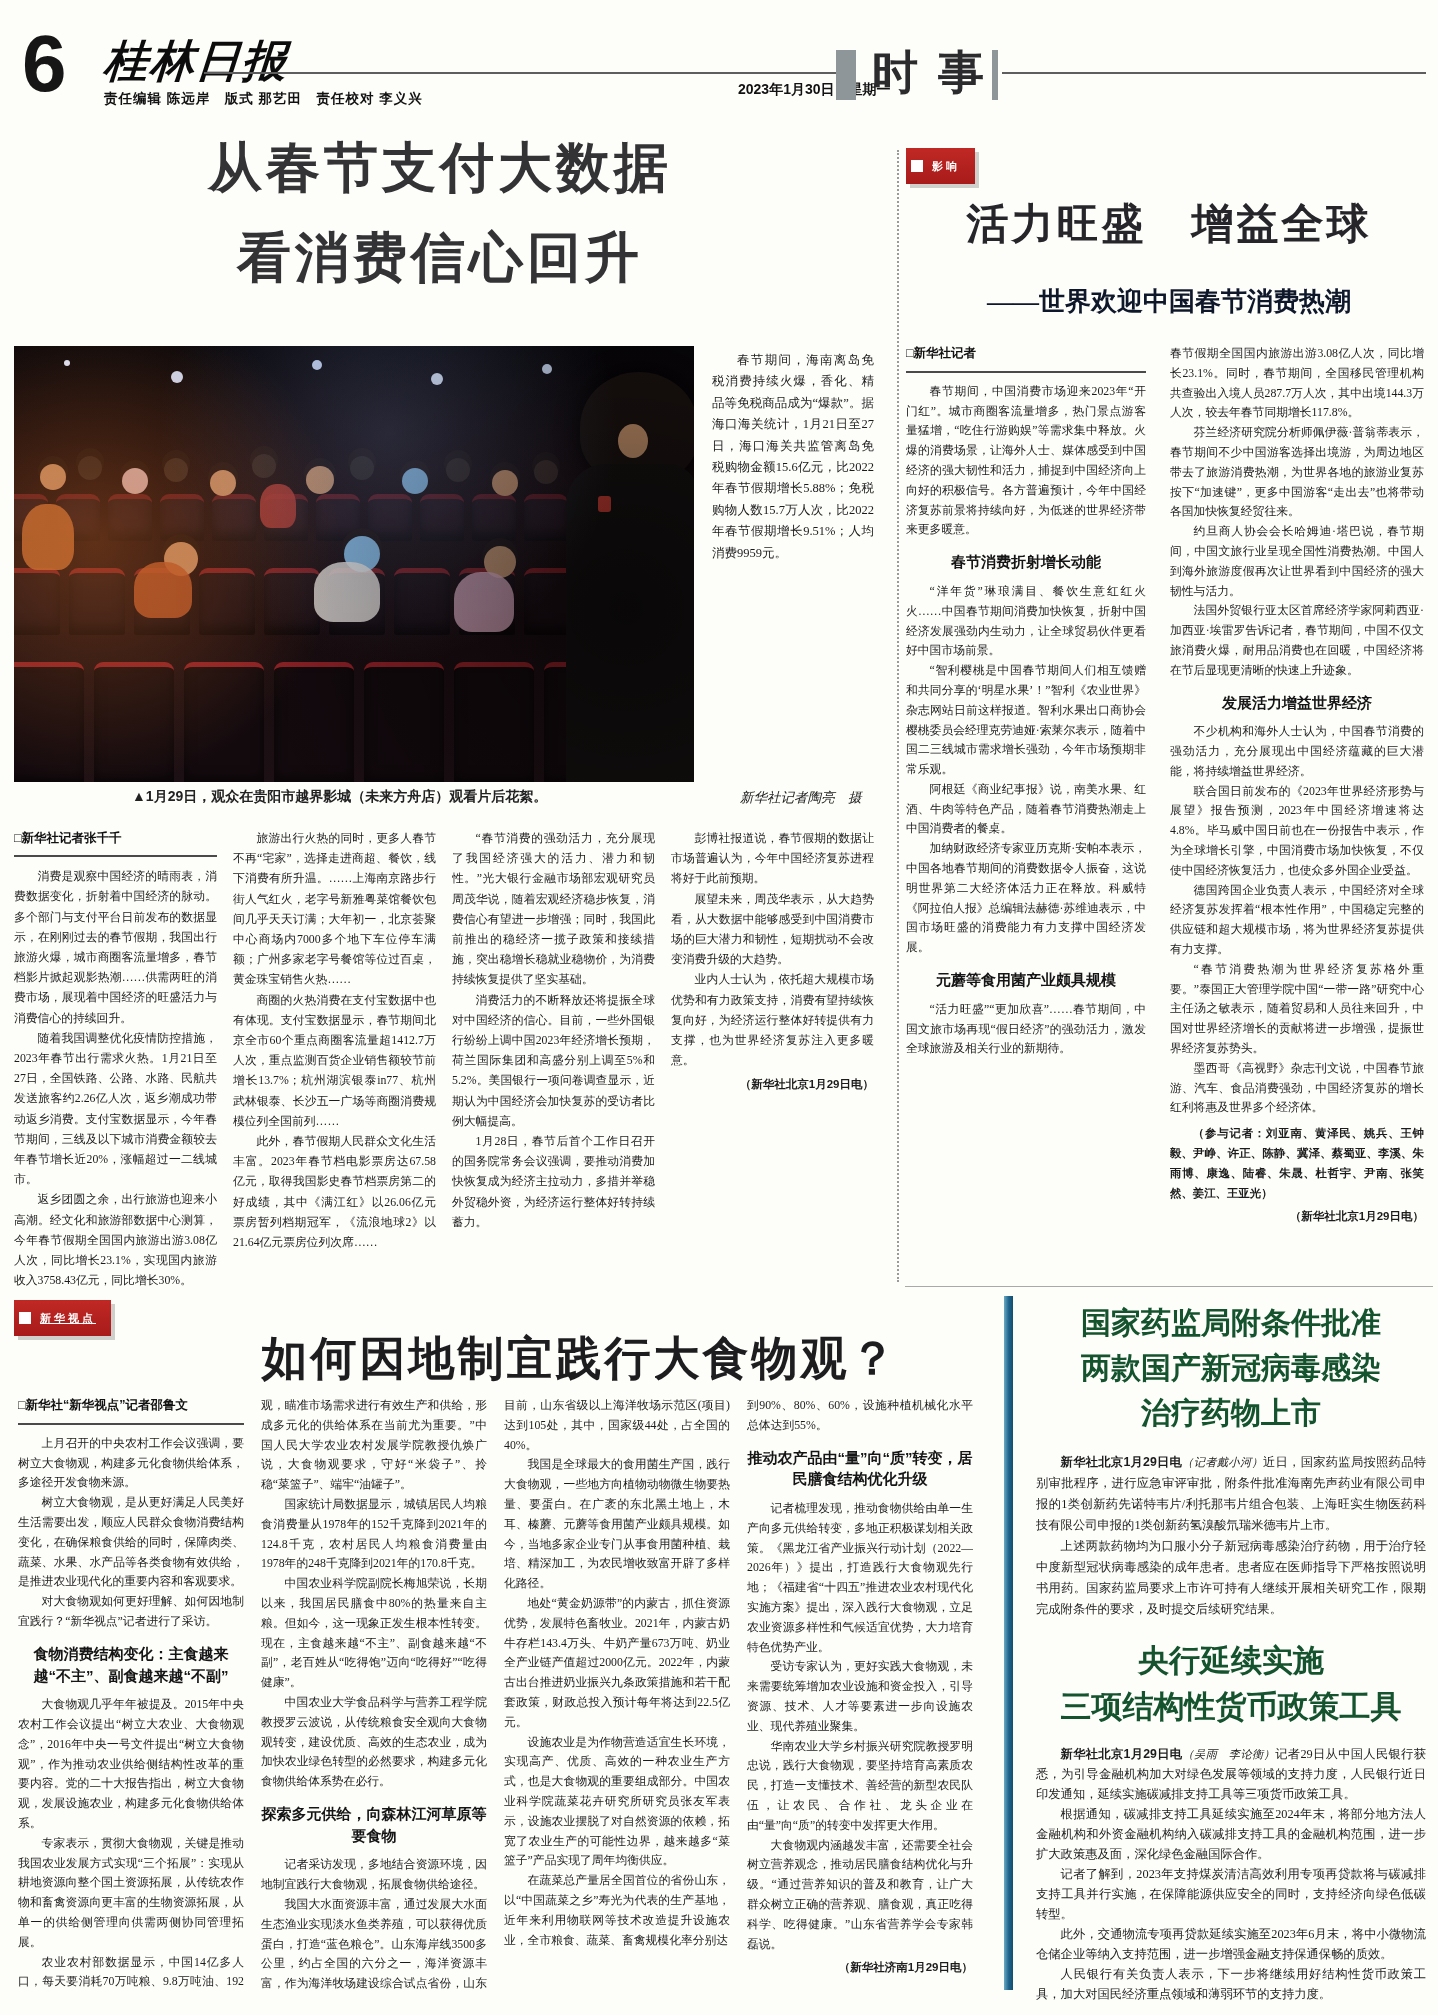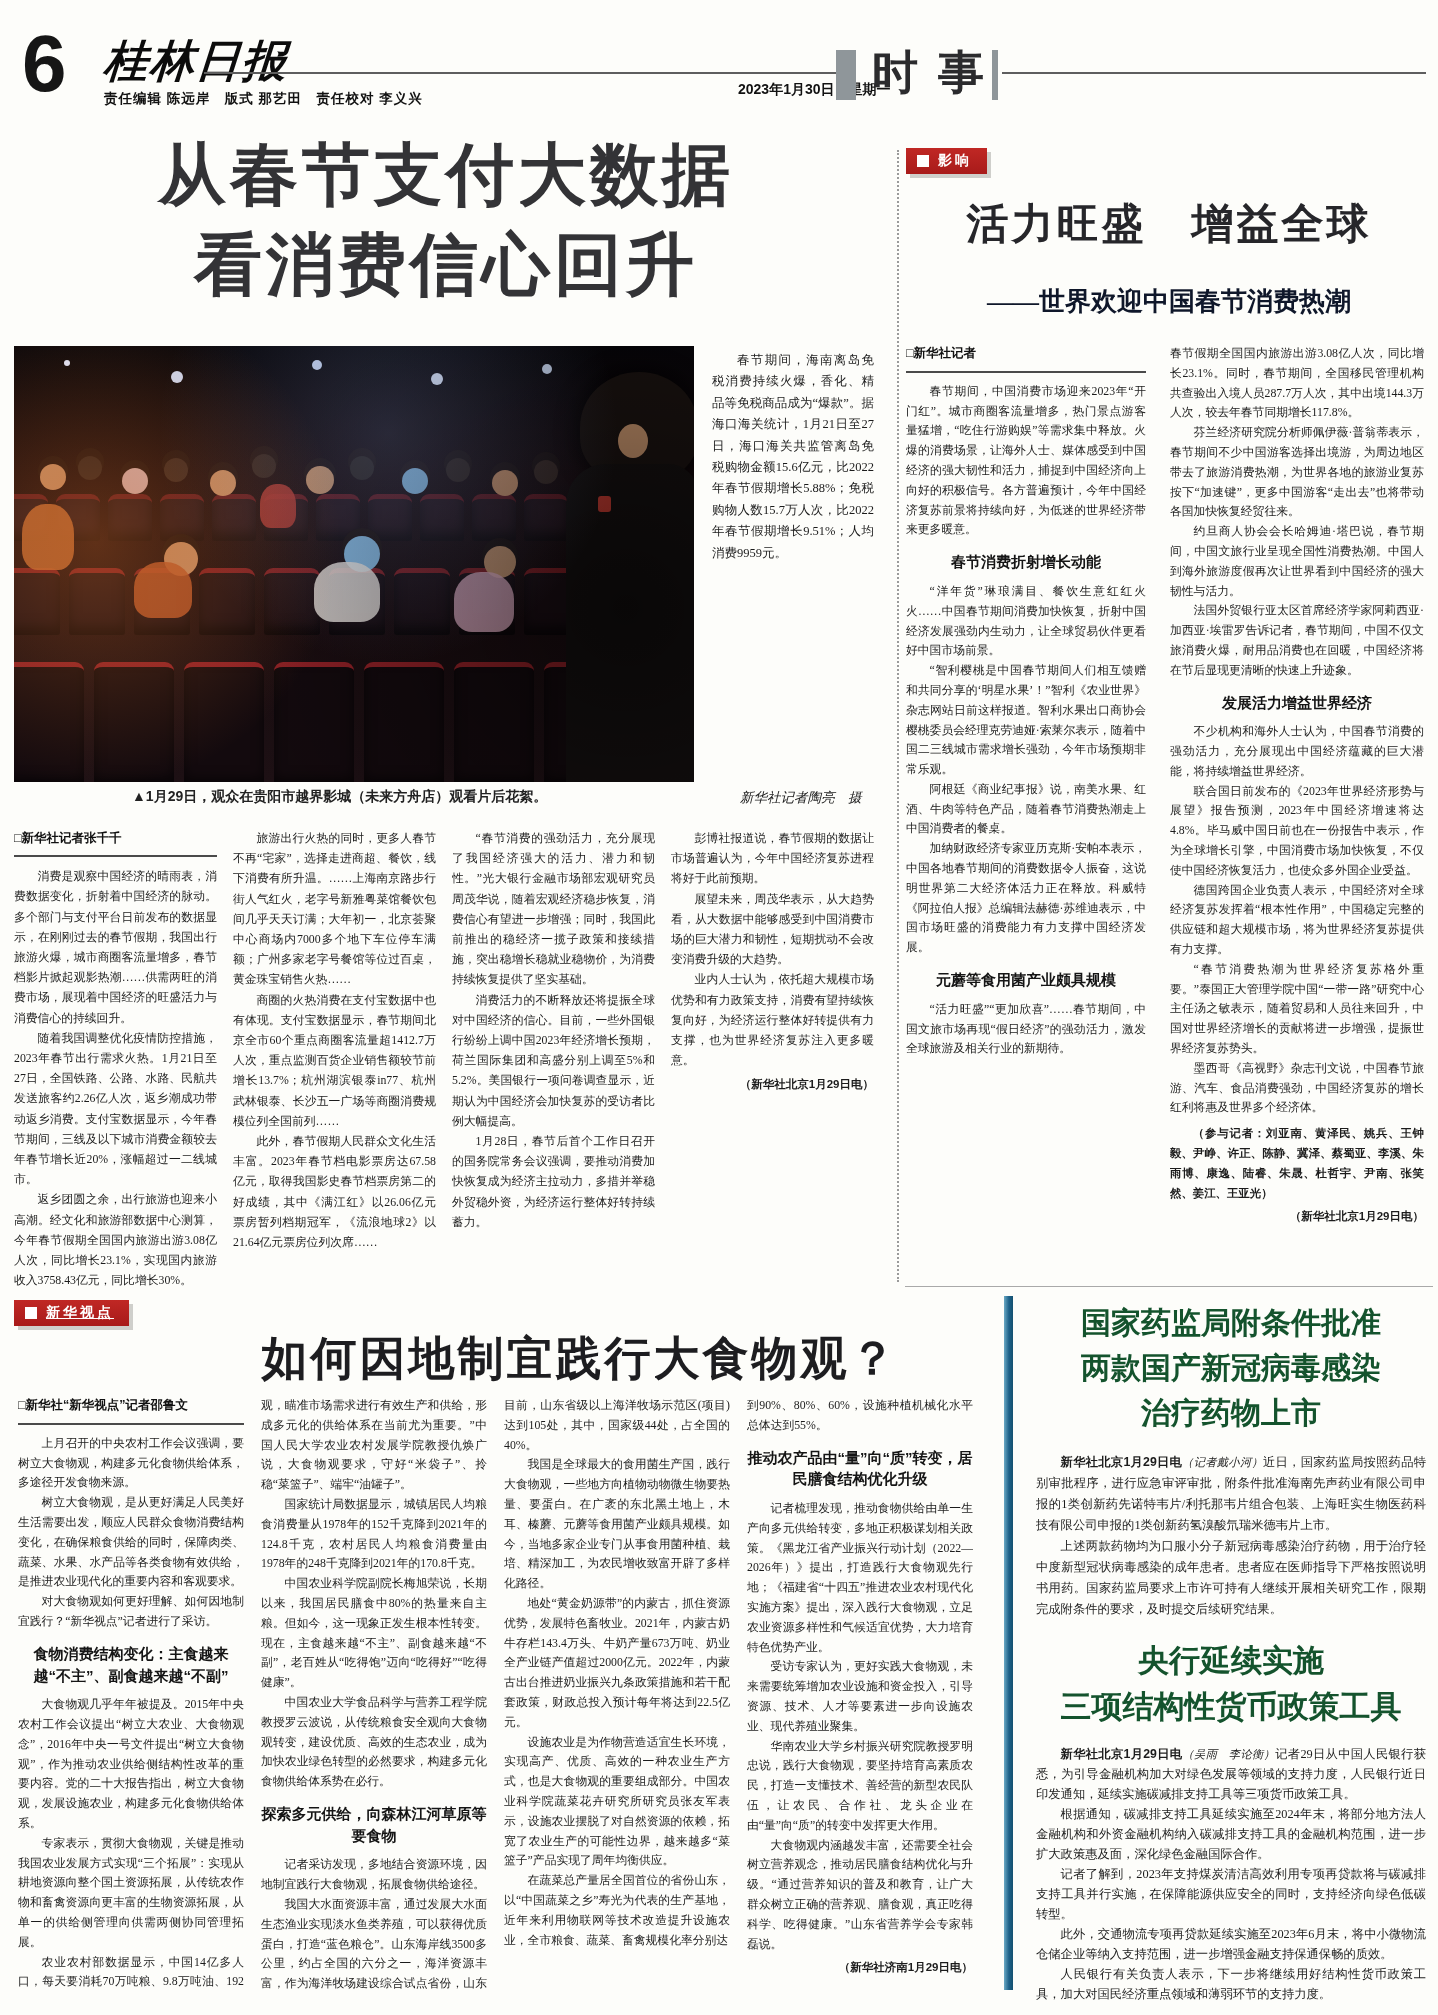--- a/index.html
+++ b/index.html
@@ -12,21 +12,21 @@
 #masthead{left:104px;top:32px;font-size:44px;font-weight:900;font-style:italic;color:#0c0c0c;letter-spacing:2px;transform:skewX(-4deg);}
 #editors{left:104px;top:90px;font-size:13.5px;font-weight:700;letter-spacing:1px;color:#111;}
 .hrule{height:2px;background:#5e5e5e;}
 #rule-left{left:204px;top:72px;width:632px;}
 #hdr-date{left:738px;top:81px;font-size:14px;font-weight:700;color:#111;}
 #gray-block{left:836px;top:50px;width:20px;height:50px;background:#8f969a;}
 #section-title{left:872px;top:42px;font-size:46px;font-weight:900;letter-spacing:20px;color:#2b2b2d;}
 #gray-vbar{left:992px;top:50px;width:6px;height:50px;background:#8f969a;}
 #rule-right{left:1002px;top:72px;width:424px;}
 
-.main-hl{left:8px;width:876px;text-align:center;font-weight:900;font-size:68px;letter-spacing:4px;color:#333336;
+.main-hl{left:2px;width:876px;text-align:center;font-weight:900;font-size:54px;letter-spacing:4px;color:#333336;
   font-family:"Liberation Sans","DejaVu Sans",sans-serif;line-height:1;}
 #main-hl1{top:140px;} #main-hl2{top:230px;}
 #photo{left:14px;top:346px;width:680px;height:436px;background:linear-gradient(#07060a 0%,#15090c 30%,#1d1014 100%);overflow:hidden;}
 .seat{position:absolute;border-radius:9px 9px 3px 3px;}
 .head{position:absolute;border-radius:50%;}
 .blob{position:absolute;border-radius:45% 45% 30% 30%;}
 #ph-warm{position:absolute;left:0;top:0;width:100%;height:100%;
  background:radial-gradient(circle at 12% 45%,rgba(214,110,40,.38),transparent 38%),
             radial-gradient(circle at 55% 20%,rgba(120,140,190,.25),transparent 45%),
             radial-gradient(circle at 90% 60%,rgba(0,0,0,.55),transparent 60%);}
@@ -45,22 +45,22 @@
 .byline{font-family:"Liberation Sans","DejaVu Sans",sans-serif;font-size:12.5px;font-weight:700;color:#111;
  border-bottom:2px solid #4a4a4a;padding-bottom:7px;margin-bottom:9px;}
 .para{margin:0;text-indent:2em;}
 .cont{margin:0;text-indent:0;}
 .col-subhead{font-family:"Liberation Sans","DejaVu Sans",sans-serif;font-weight:700;font-size:15px;text-align:center;
  color:#151515;margin:11px 0 9px 0;line-height:1.45;}
 .sign{margin:4px 0 0 0;text-align:right;font-weight:700;font-family:"Liberation Sans","DejaVu Sans",sans-serif;font-size:11.5px;}
 .contrib{margin:6px 0 0 0;text-indent:2em;font-weight:700;font-family:"Liberation Sans","DejaVu Sans",sans-serif;font-size:11.4px;}
 
 #dotted-div{left:897px;top:150px;height:1132px;border-left:2px dotted #9a9a9a;width:0;}
-.red-label{height:26px;display:flex;align-items:center;gap:9px;padding:0 15px 0 11px;background:linear-gradient(#c02824,#a81b1a);
- box-shadow:4px 4px 0 #cfcfcb;color:#fff;font-weight:700;font-size:14px;font-family:"Liberation Sans","DejaVu Sans",sans-serif;letter-spacing:3px;}
+.red-label{height:36px;display:flex;align-items:center;gap:9px;padding:0 15px 0 5px;background:linear-gradient(#c02824,#a81b1a);
+ box-shadow:4px 4px 0 #cfcfcb;color:#fff;font-weight:700;font-size:11px;font-family:"Liberation Sans","DejaVu Sans",sans-serif;letter-spacing:3px;}
 .red-label .sq{width:12px;height:12px;background:#fff;display:inline-block;}
 #impact-label{left:906px;top:148px;}
 #impact-title{left:905px;top:196px;width:528px;text-align:center;font-size:42px;font-weight:900;color:#26262a;letter-spacing:3px;}
 #impact-sub{left:905px;top:284px;width:528px;text-align:center;font-size:26px;font-weight:700;color:#0f172a;}
 .impcol{top:344px;height:938px;overflow:hidden;font-size:11.8px;line-height:19.8px;text-align:justify;}
 #impcolA{left:906px;width:240px;} #impcolB{left:1170px;width:254px;}
 #impact-rule{left:905px;top:1286px;width:528px;height:1px;background:#a9a9a9;}
 
 #vp-label{left:14px;top:1300px;text-decoration:underline;}
 #vp-title{left:150px;top:1328px;width:860px;text-align:center;font-size:46px;font-weight:900;letter-spacing:3px;color:#1d1d20;}

